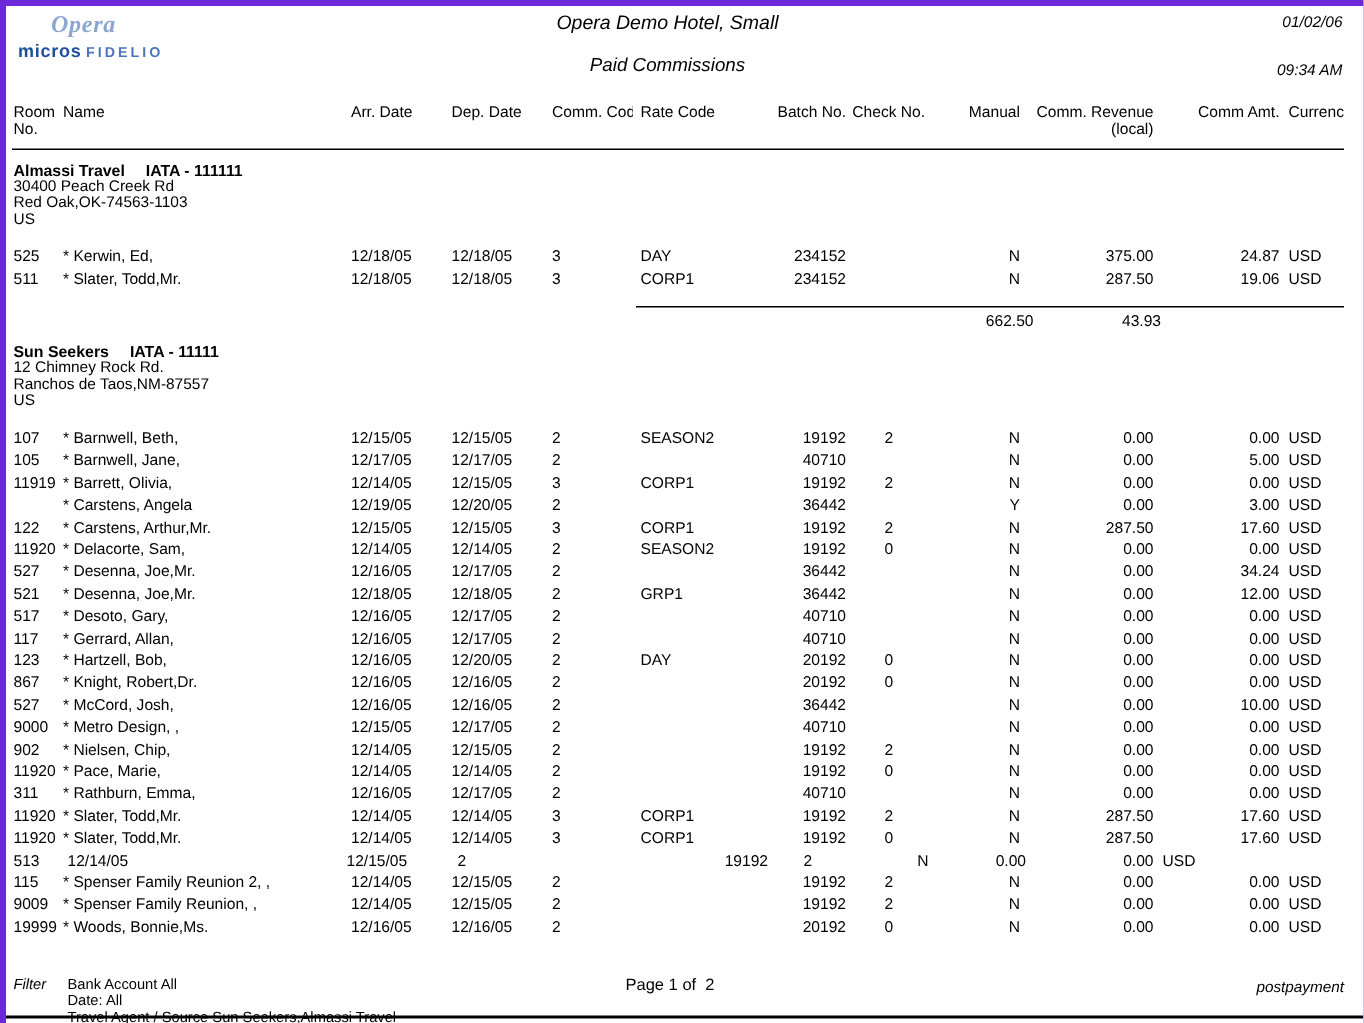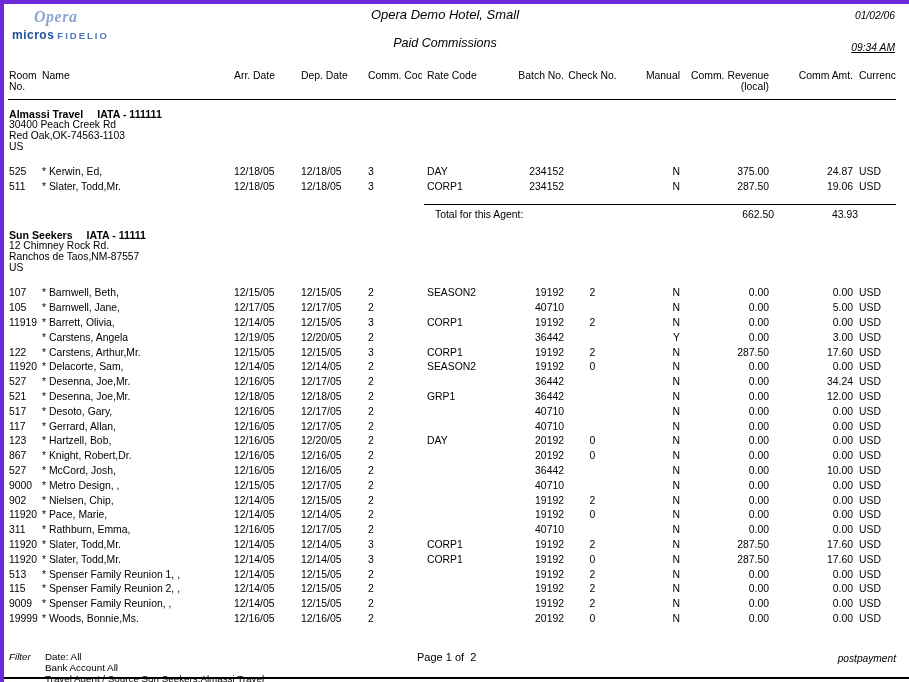--- a/index.html
+++ b/index.html
@@ -9,21 +9,21 @@
   .logo{position:absolute;left:8px;top:5px;line-height:1;}
   .logo-opera{margin-left:22px;font-family:"Liberation Serif","DejaVu Serif",serif;
               font-style:italic;font-weight:bold;font-size:16px;color:#8ba6d3;letter-spacing:.5px;}
   .logo-line2{margin-top:1px;}
   .logo-micros{font-size:12px;font-weight:bold;color:#1e4f9e;letter-spacing:.5px;}
   .logo-fidelio{font-size:9.5px;font-weight:bold;color:#4d74bc;letter-spacing:2px;margin-left:3px;}
   .titles{position:absolute;left:0;top:3px;width:870px;text-align:center;font-style:italic;padding-left:6px;}
   .title{font-size:13px;}
   .subtitle{margin-top:14px;font-size:12.5px;}
   .datetime{position:absolute;right:14px;top:6px;text-align:right;font-style:italic;font-size:10.3px;}
-  .time{margin-top:21px;text-decoration:underline;}
+  .time{margin-top:21px;}
   
   .grid{display:grid;grid-template-columns:33px 189px 70px 63px 58px 93px 52px 56px 61px 85px 84px 43px;}
   .cell{overflow:hidden;white-space:nowrap;}
   .c2{padding-left:3px;}
   .c4{padding-left:4px;}
   .c5{padding-left:5px;}
   .c6{text-align:right;padding-right:3px;}
   .c7{text-align:center;padding-right:5px;}
   .c8{text-align:right;padding-right:4px;}
   .c9{text-align:right;}
@@ -125,21 +125,20 @@
             <div class="cell c5">CORP1</div>
             <div class="cell c6">234152</div>
             <div class="cell c7"></div>
             <div class="cell c8">N</div>
             <div class="cell c9">287.50</div>
             <div class="cell c10">19.06</div>
             <div class="cell c11">USD</div>
           </div>
         </div>
         <div class="total-row">
-          <div class="total-label">Total for this Agent:</div>
           <div class="total-rev">662.50</div>
           <div class="total-amt">43.93</div>
           <div></div>
         </div>
       </div>
       <div class="agent-section">
         <div class="agent-title"><span class="agent-name">Sun Seekers</span><span class="agent-iata">IATA - 11111</span></div>
         <div class="agent-address">
           <div>12 Chimney Rock Rd.</div>
           <div>Ranchos de Taos,NM-87557</div>
@@ -407,21 +406,20 @@
             <div class="cell c5">CORP1</div>
             <div class="cell c6">19192</div>
             <div class="cell c7">0</div>
             <div class="cell c8">N</div>
             <div class="cell c9">287.50</div>
             <div class="cell c10">17.60</div>
             <div class="cell c11">USD</div>
           </div>
           <div class="row grid">
             <div class="cell c0">513</div>
-            <div class="cell c1">* Spenser Family Reunion 1, ,</div>
             <div class="cell c2">12/14/05</div>
             <div class="cell c3">12/15/05</div>
             <div class="cell c4">2</div>
             <div class="cell c5"></div>
             <div class="cell c6">19192</div>
             <div class="cell c7">2</div>
             <div class="cell c8">N</div>
             <div class="cell c9">0.00</div>
             <div class="cell c10">0.00</div>
             <div class="cell c11">USD</div>
@@ -468,22 +466,22 @@
             <div class="cell c10">0.00</div>
             <div class="cell c11">USD</div>
           </div>
         </div>
       </div>
     </div>
 
   <div class="footer">
     <span class="filter-label">Filter</span>
     <div class="filter-lines">
+      <div>Bank Account All</div>
       <div>Date: All</div>
-      <div>Bank Account All</div>
       <div>Travel Agent / Source Sun Seekers,Almassi Travel</div>
       <div>City All IATA Number: All</div>
     </div>
     <div class="page-num">Page 1 of  2</div>
     <div class="report-id">postpayment</div>
   </div>
   <div class="bottom-rule"></div>
 </div>
 
 </body></html>

